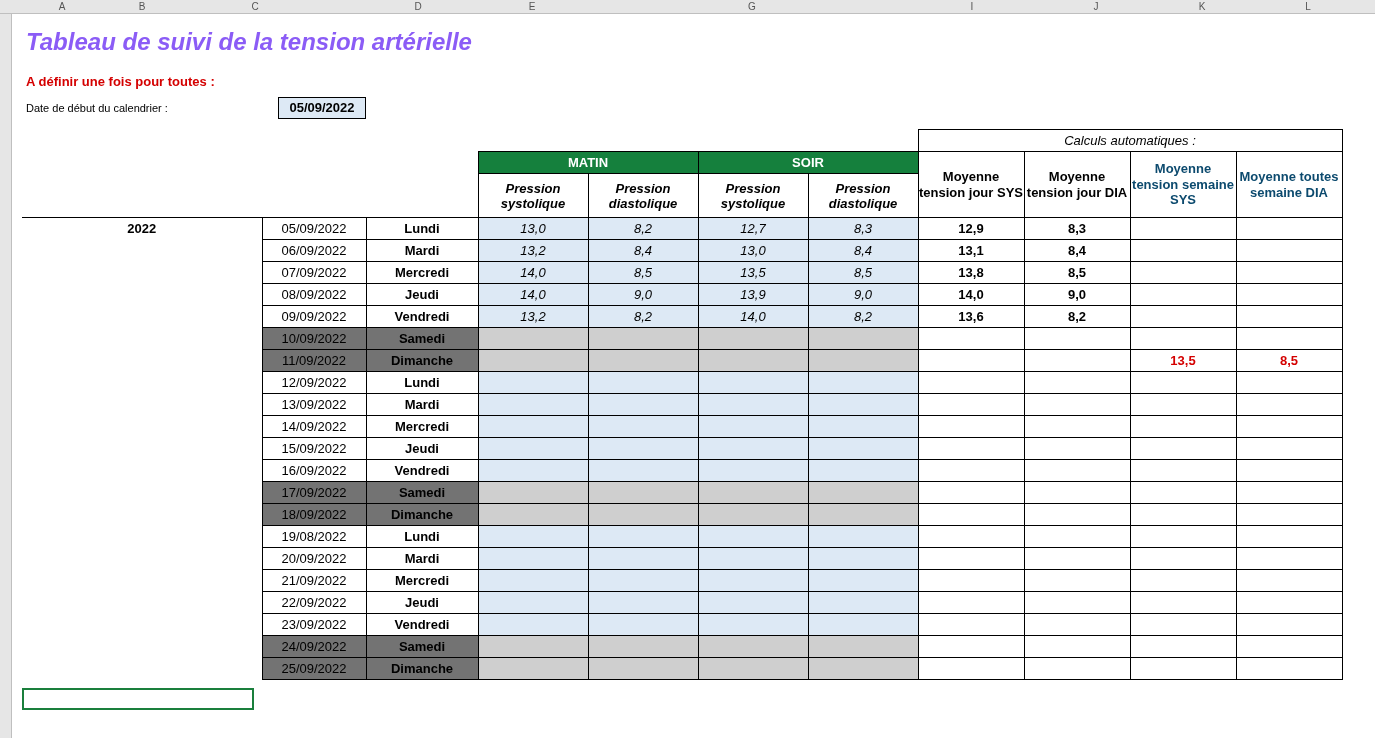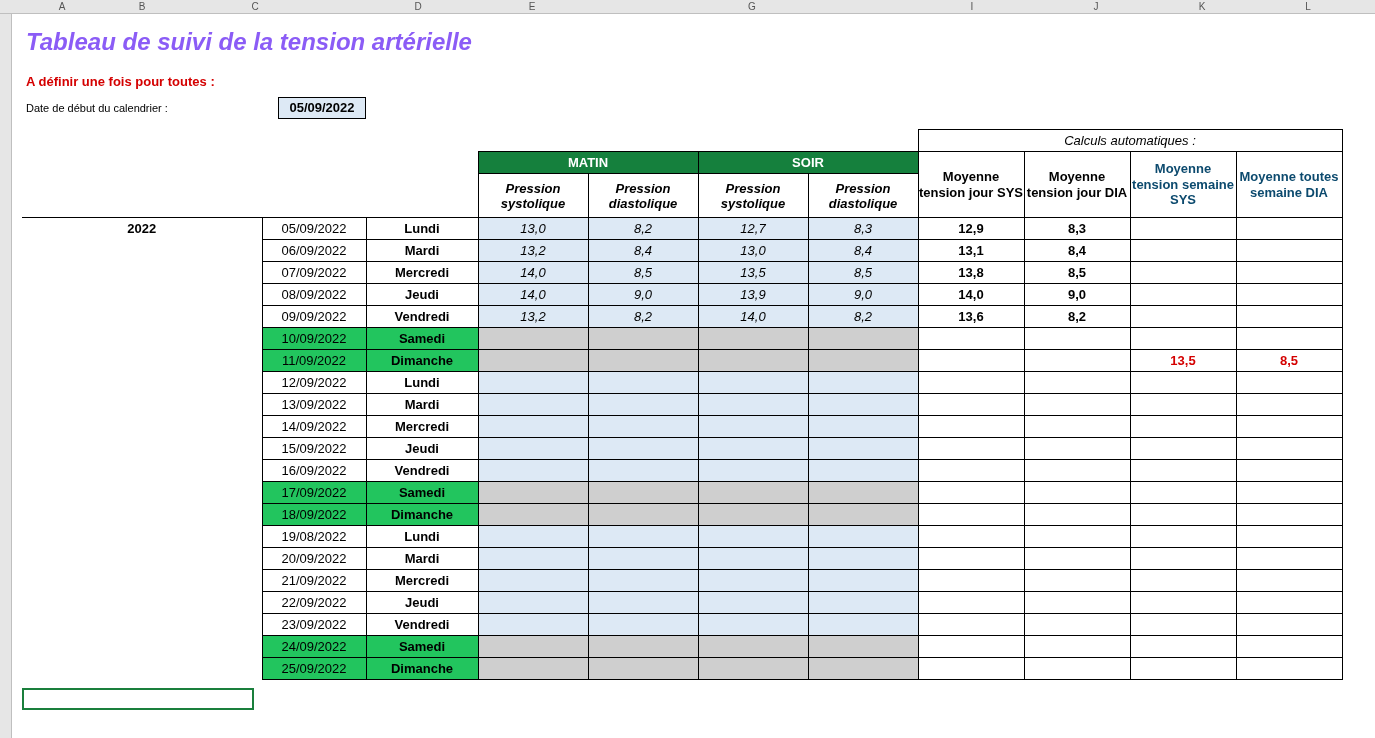--- a/index.html
+++ b/index.html
@@ -111,21 +111,21 @@
   .avg-head.red { color: #0c4a6e; }
   .calc-title { font-style: italic; font-size: 13px; }
 
   .cell-year { font-size: 18px; font-weight: bold; border: none !important; }
   .cell-date { font-size: 13px; }
   .cell-day  { font-weight: bold; }
   .cell-input{ background: #dde9f5; font-style: italic; }
   .cell-avg  { font-weight: bold; margin-top: 46px; }
   .cell-week { font-weight: bold; color: #d40000; }
   .row-weekend .cell-date,
-  .row-weekend .cell-day { background: #22c55e; }
+  .row-weekend .cell-day { background: #737373; }
   .row-weekend .cell-input { background: #cfcfcf; font-style: normal; }
   .row-weekend .cell-avg,
   .row-weekend .cell-week { background: #fff; }
 
   .sel-box {
     position: absolute;
     border: 2px solid #1a7f3c;
     pointer-events: none;
   }
 </style>

